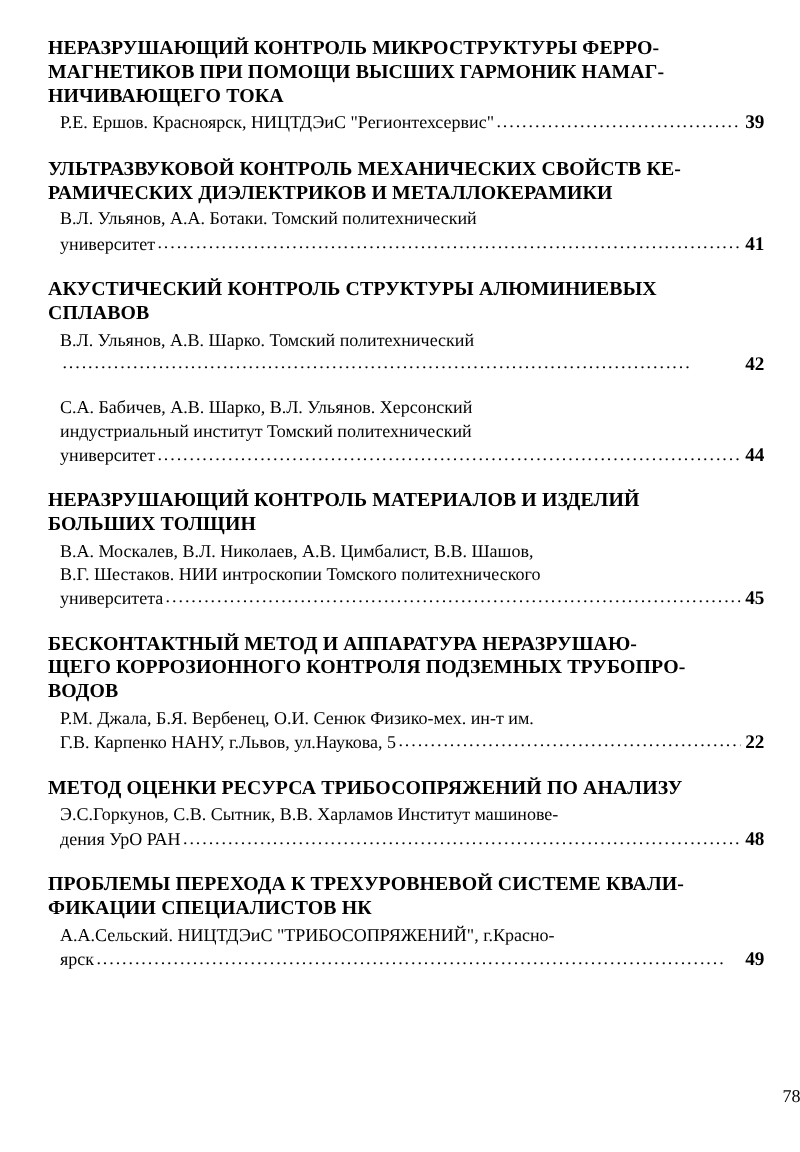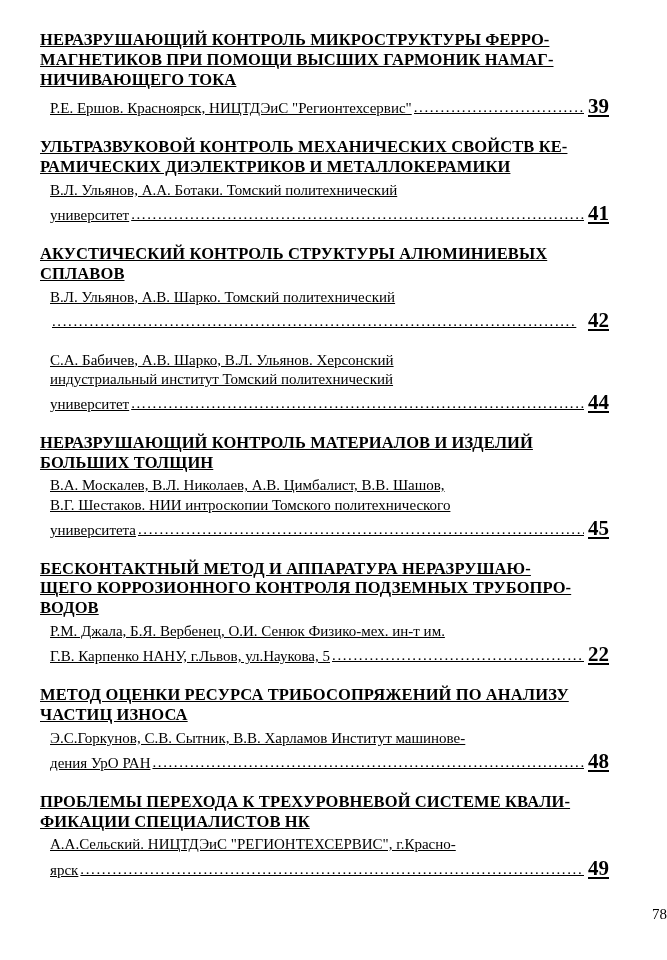--- a/index.html
+++ b/index.html
@@ -15,22 +15,21 @@
     position: relative;
     overflow: hidden;
   }
   .page {
     position: absolute;
     left: 0;
     top: 0;
     width: 667px;
     height: 960px;
     box-sizing: border-box;
-    padding: 30px 58px 0 40px;
-    text-decoration: underline;
+    padding: 30px 30px 0 40px;
   }
   .toc-list {
     margin: 0;
     padding: 0;
     list-style: none;
   }
   .entry {
     margin-bottom: 17px;
   }
   .entry-title {
@@ -67,21 +66,21 @@
     white-space: nowrap;
     letter-spacing: 1.6px;
     font-size: 15px;
     position: relative;
     top: -1px;
     margin: 0 2px;
   }
   .pageno {
     flex: 0 0 auto;
     font-weight: bold;
-    font-size: 21px;
+    font-size: 16px;
     padding-left: 2px;
   }
   .folio {
     position: absolute;
     left: 0;
     right: 0;
     top: 906px;
     text-align: right;
     font-size: 15px;
     font-family: "Liberation Serif", "DejaVu Serif", serif;
@@ -178,39 +177,38 @@
           <span class="txt">Г.В. Карпенко НАНУ, г.Львов, ул.Наукова, 5</span>
           <span class="leader">..................................................................................................</span>
           <span class="pageno">22</span>
         </div>
       </div>
     </li>
 
     <li class="entry">
       <div class="entry-title">
         <span>МЕТОД ОЦЕНКИ РЕСУРСА ТРИБОСОПРЯЖЕНИЙ ПО АНАЛИЗУ</span><br>
-        <span>ЧАСТИЦ ИЗНОСА</span>
       </div>
       <div class="authors-block t-indent">
         <span class="authors-line">Э.С.Горкунов, С.В. Сытник, В.В. Харламов Институт машинове-</span>
         <div class="last-line">
           <span class="txt">дения УрО РАН</span>
           <span class="leader">..................................................................................................</span>
           <span class="pageno">48</span>
         </div>
       </div>
     </li>
 
     <li class="entry">
       <div class="entry-title">
         <span>ПРОБЛЕМЫ ПЕРЕХОДА К ТРЕХУРОВНЕВОЙ СИСТЕМЕ КВАЛИ-</span><br>
         <span>ФИКАЦИИ СПЕЦИАЛИСТОВ НК</span>
       </div>
       <div class="authors-block t-indent">
-        <span class="authors-line">А.А.Сельский. НИЦТДЭиС "РЕГИОНТЕХСЕРВИС", г.Красно-</span>
+        <span class="authors-line">А.А.Сельский. НИЦТДЭиС "ТРИБОСОПРЯЖЕНИЙ", г.Красно-</span>
         <div class="last-line">
           <span class="txt">ярск</span>
           <span class="leader">..................................................................................................</span>
           <span class="pageno">49</span>
         </div>
       </div>
     </li>
 
   </ul>
 

